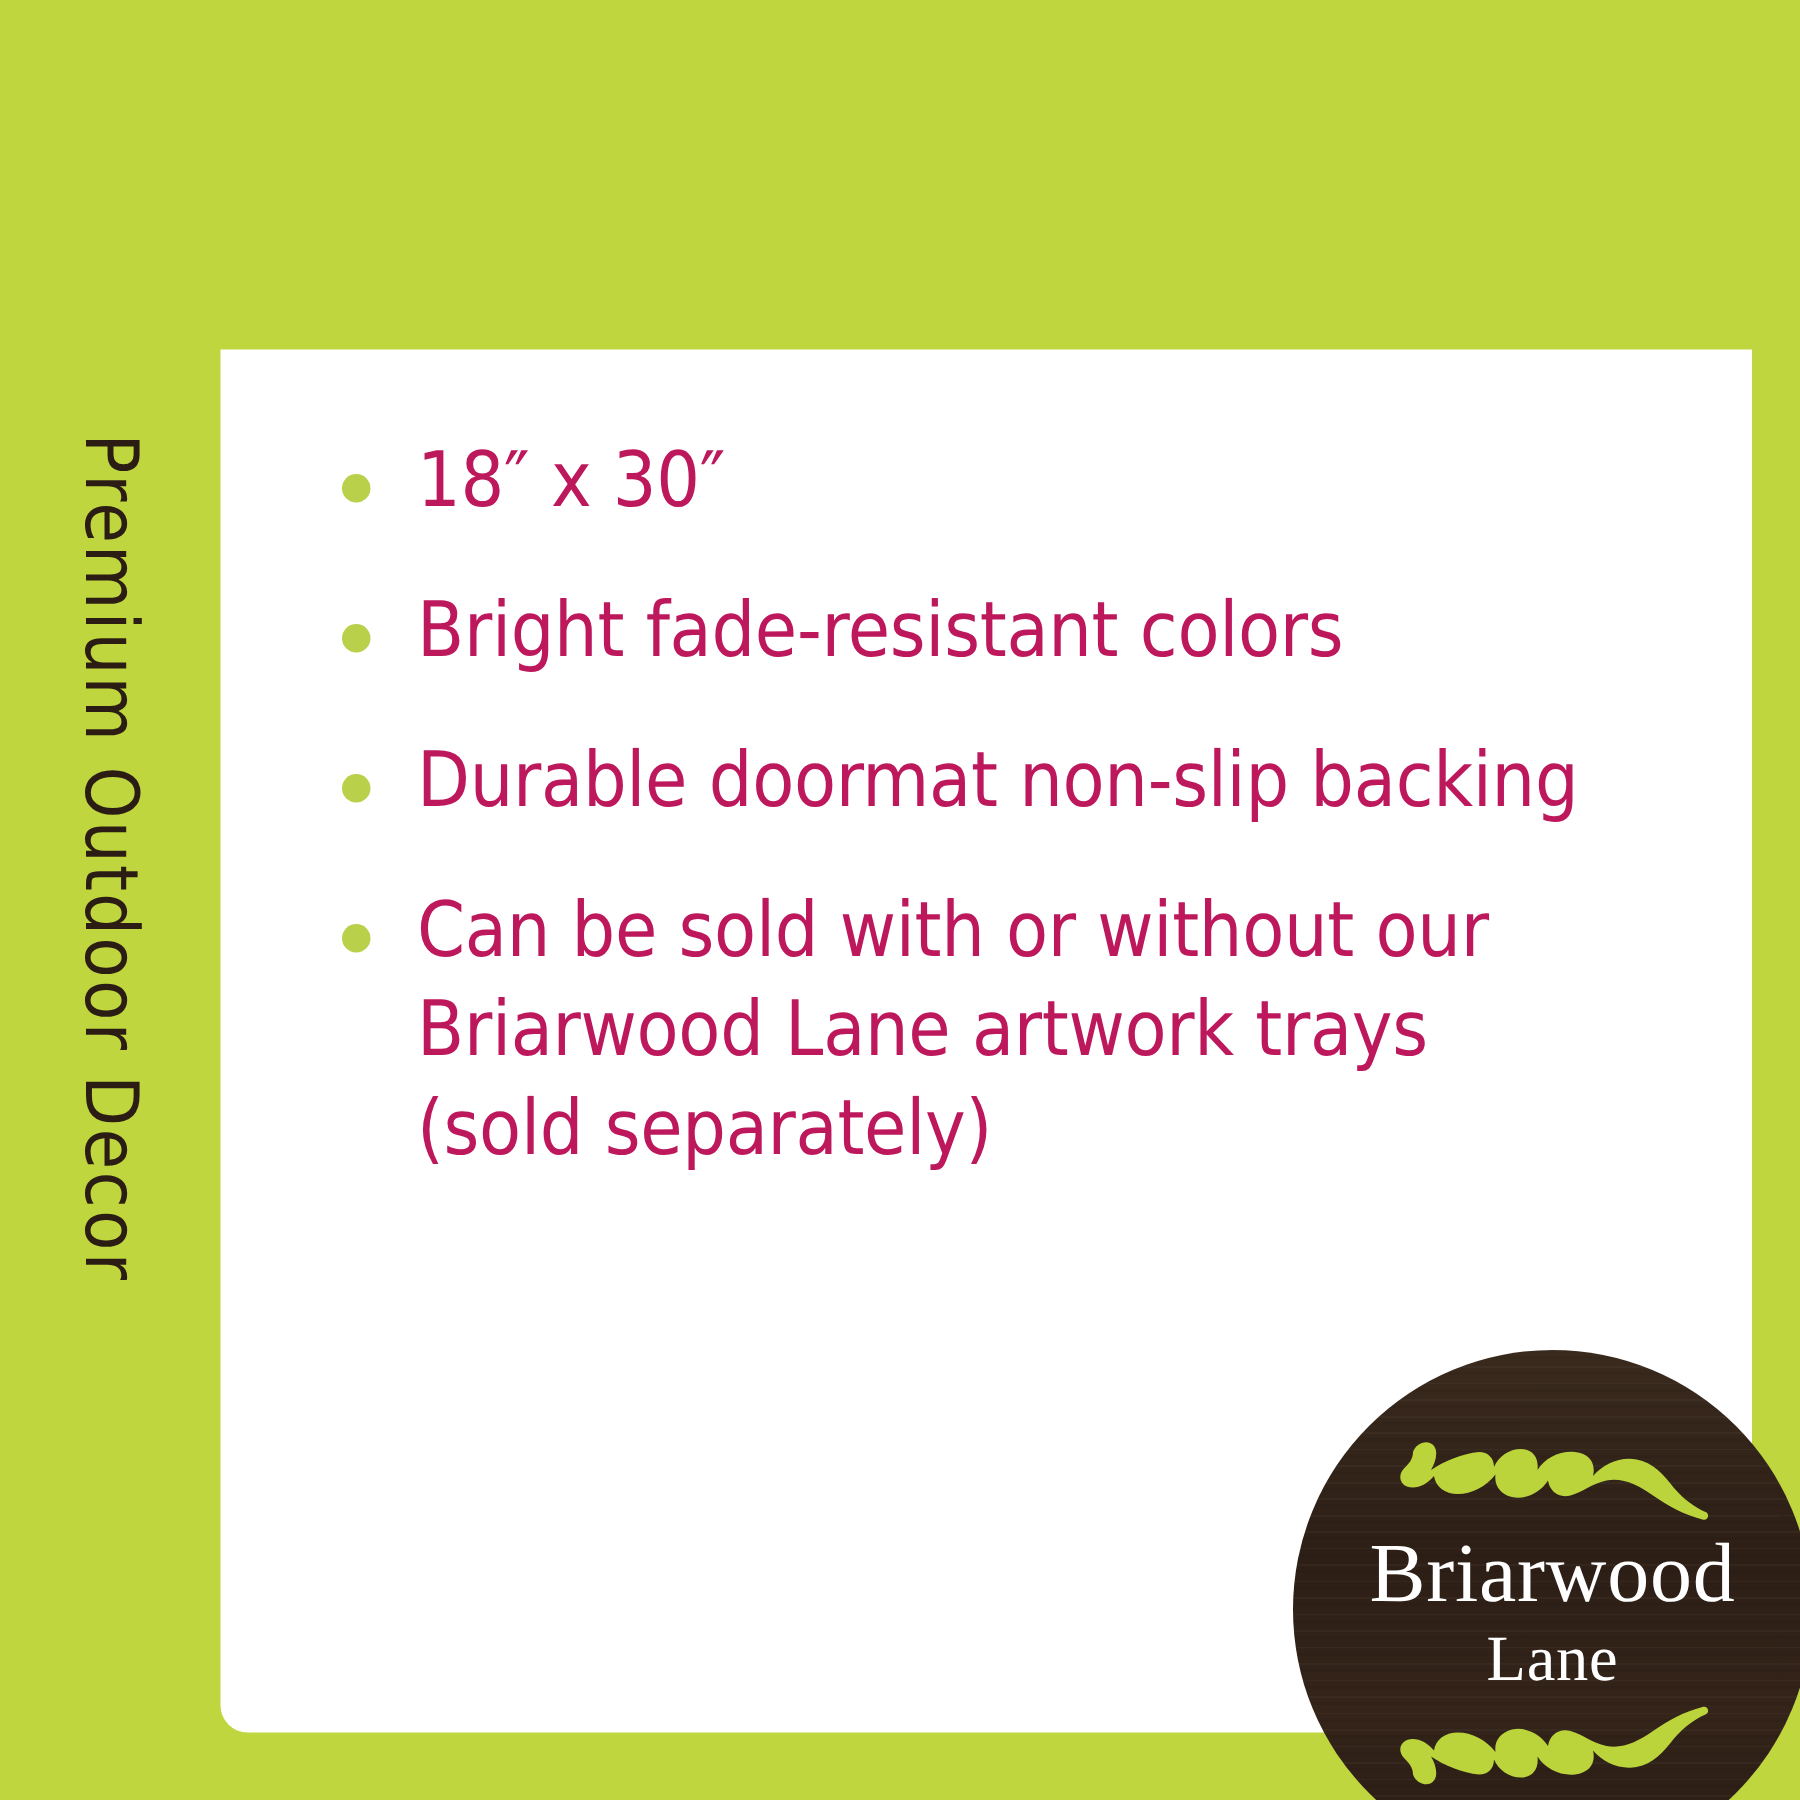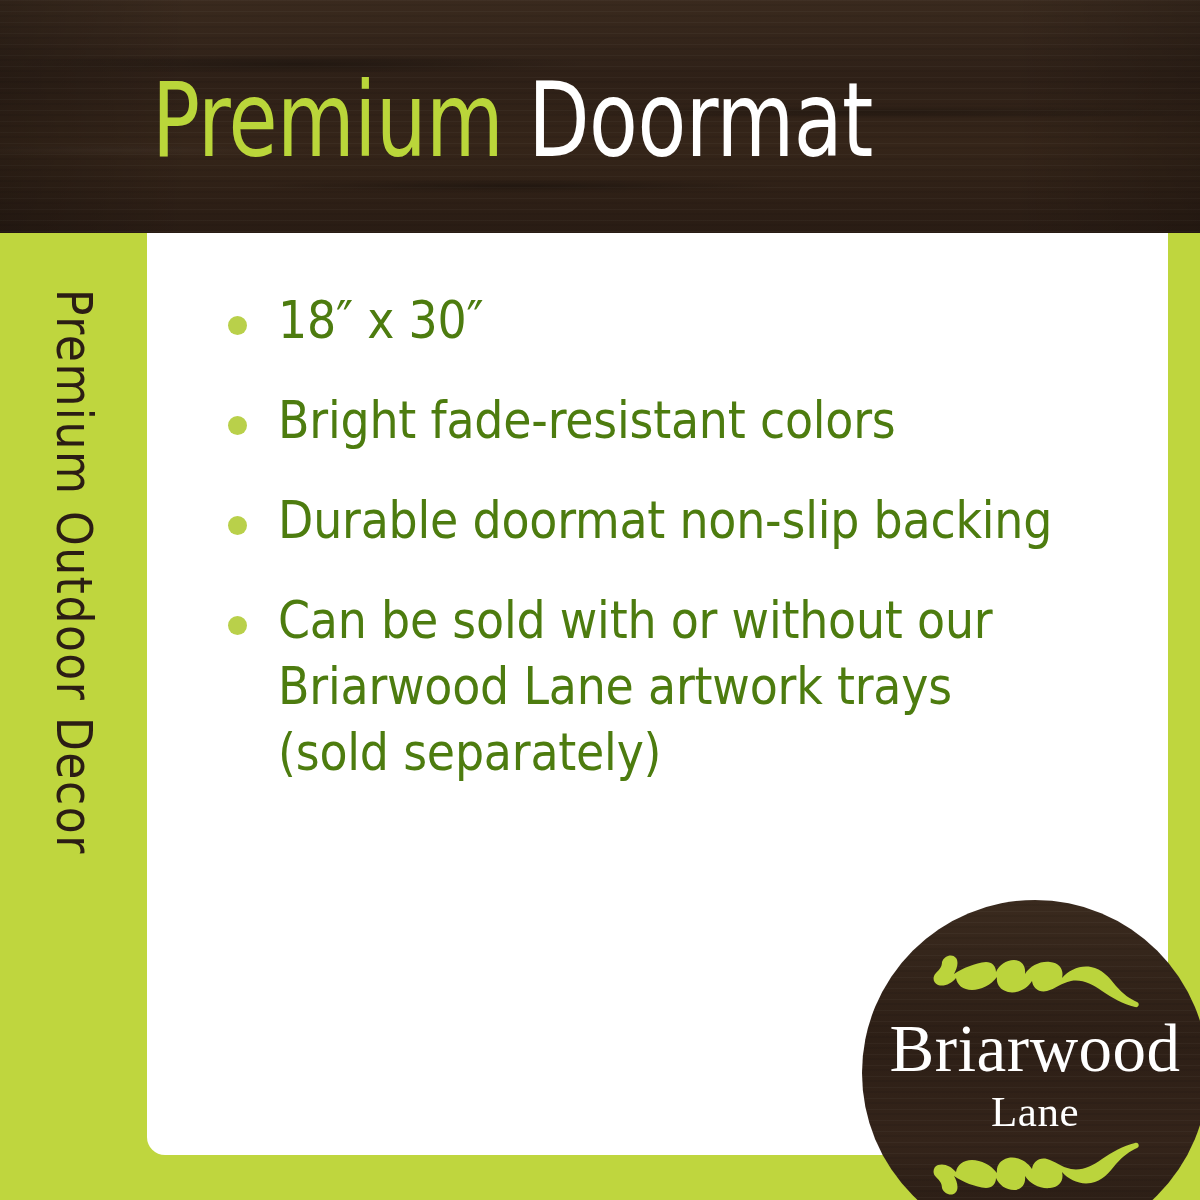--- a/index.html
+++ b/index.html
@@ -113,21 +113,21 @@
 
   #bullets {
     position:absolute;
     left:79px; top:55px;
     width:920px;
   }
   .bullet {
     position:relative;
     padding-left:52px;
     margin-bottom:34px;
-    color:#4d7c0f;
+    color:#be185d;
     font-size:51px;
     line-height:66px;
     letter-spacing:-0.2px;
     font-family:"DejaVu Sans Condensed","Liberation Sans", sans-serif;
     font-stretch:condensed;
   }
   .bullet:last-child { margin-bottom:0; }
   .bullet .dot {
     position:absolute;
     left:2px; top:28px;
@@ -171,21 +171,21 @@
   #badge .leaf.top   { margin-bottom:4px; }
   #badge .leaf.bot   { margin-top:6px; transform:scaleY(-1); }
   #badge .wordmark {
     text-align:center;
     color:#FFFFFF;
     font-family:"Liberation Serif","DejaVu Serif", serif;
     line-height:1.0;
   }
   #badge .wordmark .w1 {
     display:block;
-    font-size:67px;
+    font-size:56px;
     letter-spacing:0.5px;
   }
   #badge .wordmark .w2 {
     display:block;
     font-size:43px;
     margin-top:8px;
     letter-spacing:0.5px;
   }
 
   
@@ -200,25 +200,20 @@
     left:0; bottom:0;
     width:1200px; height:45px;
     background:#BFD63E;
   }
 </style>
 </head>
 <body>
 
 <div id="stage">
 
-  <div id="header">
-    <div class="grain-a"></div>
-    <div class="grain-b"></div>
-    <div id="title"><span class="t-green">Premium</span><span class="t-white"> Doormat</span></div>
-  </div>
 
   <div id="right-rail"></div>
   <div id="bottom-rail"></div>
 
   <div id="left-rail"></div>
   <div id="vertical-label">
     <span>Premium Outdoor Decor</span>
   </div>
 
   <div id="card">

